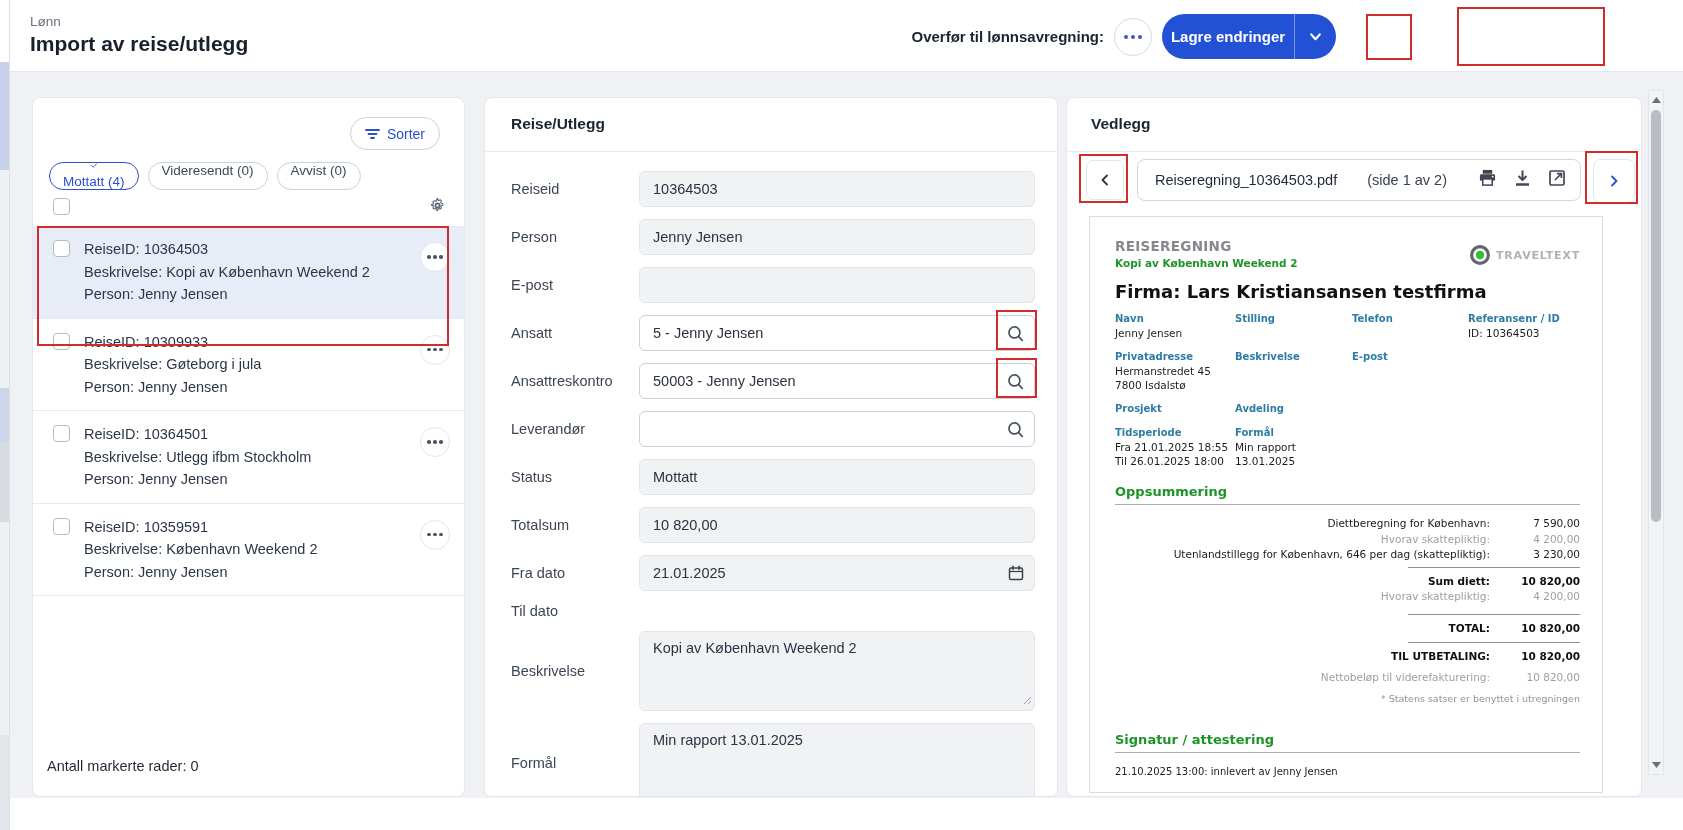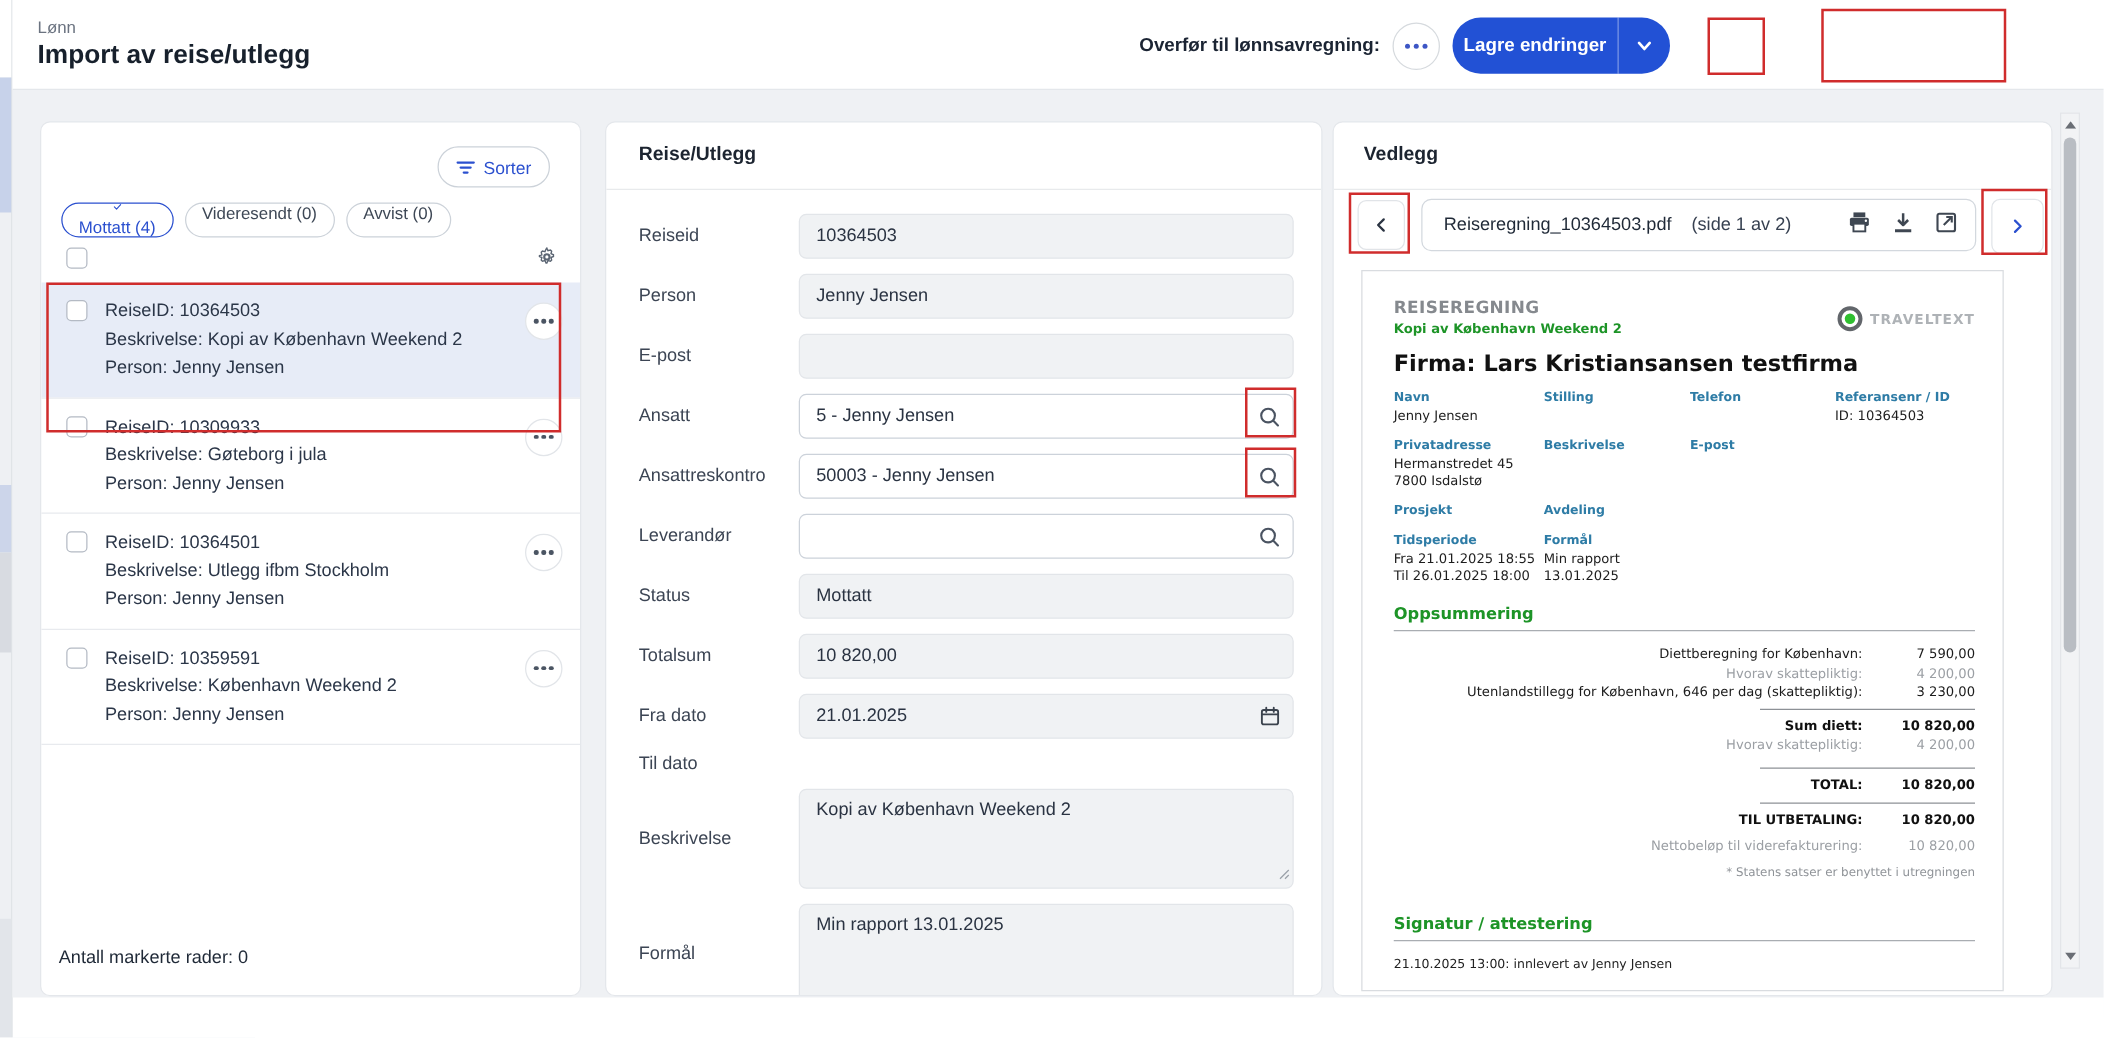--- a/index.html
+++ b/index.html
@@ -83,21 +83,21 @@
   
   #att-card { left:1066px; top:97px; width:576px; height:700px; }
   #att-card .card-title { position:absolute; left:24px; top:17px; }
   .pdf-toolbar-btn { position:absolute; top:62px; width:38px; height:40px; border:1px solid #e1e4e8; border-radius:7px; background:#fff;
     display:flex; align-items:center; justify-content:center; }
   .btn-back { left:19px; }
   .btn-next { left:526px; width:42px; height:44px; top:61px; }
   .filebox { position:absolute; left:70px; top:61px; width:444px; height:42px; border:1px solid #d3d8de; border-radius:8px; background:#fff;
     display:flex; align-items:center; padding:0 14px 0 17px; }
   .fname { font-size:14.5px; color:#1f2937; }
-  .fpages { font-size:14.5px; color:#374151; margin-left:16px;text-align:right; }
+  .fpages { font-size:14.5px; color:#374151; margin-left:30px;text-align:right; }
   .ficons { margin-left:auto; display:flex; align-items:center; gap:17px; }
 
   .pdf-page { position:absolute; left:22px; top:118px; width:514px; bottom:3px; background:#fff; border:1px solid #d9dce0; overflow:hidden;
     font-family:"DejaVu Sans", sans-serif; padding:21px 22px 0 25px; }
   .pdf-head { display:flex; justify-content:space-between; align-items:flex-start; }
   .doc-type { font-size:13.5px; font-weight:700; color:#85898e; letter-spacing:.3px; }
   .doc-sub { font-size:10.5px; font-weight:700; color:#1d9427; margin-top:3px; }
   .ttlogo { display:flex; align-items:center; gap:5px; margin-top:6px; }
   .ttlogo .txt { font-size:11px; font-weight:700; color:#aeb2b6; letter-spacing:.8px; }
   .firma { font-size:18px; font-weight:700; color:#111; margin-top:12px; }

